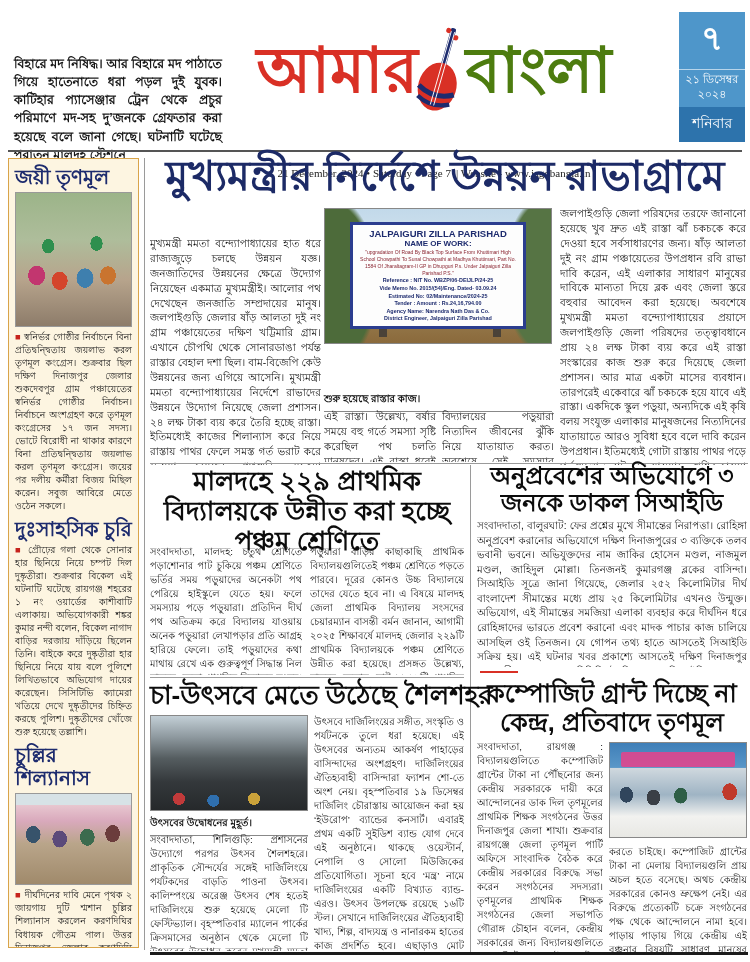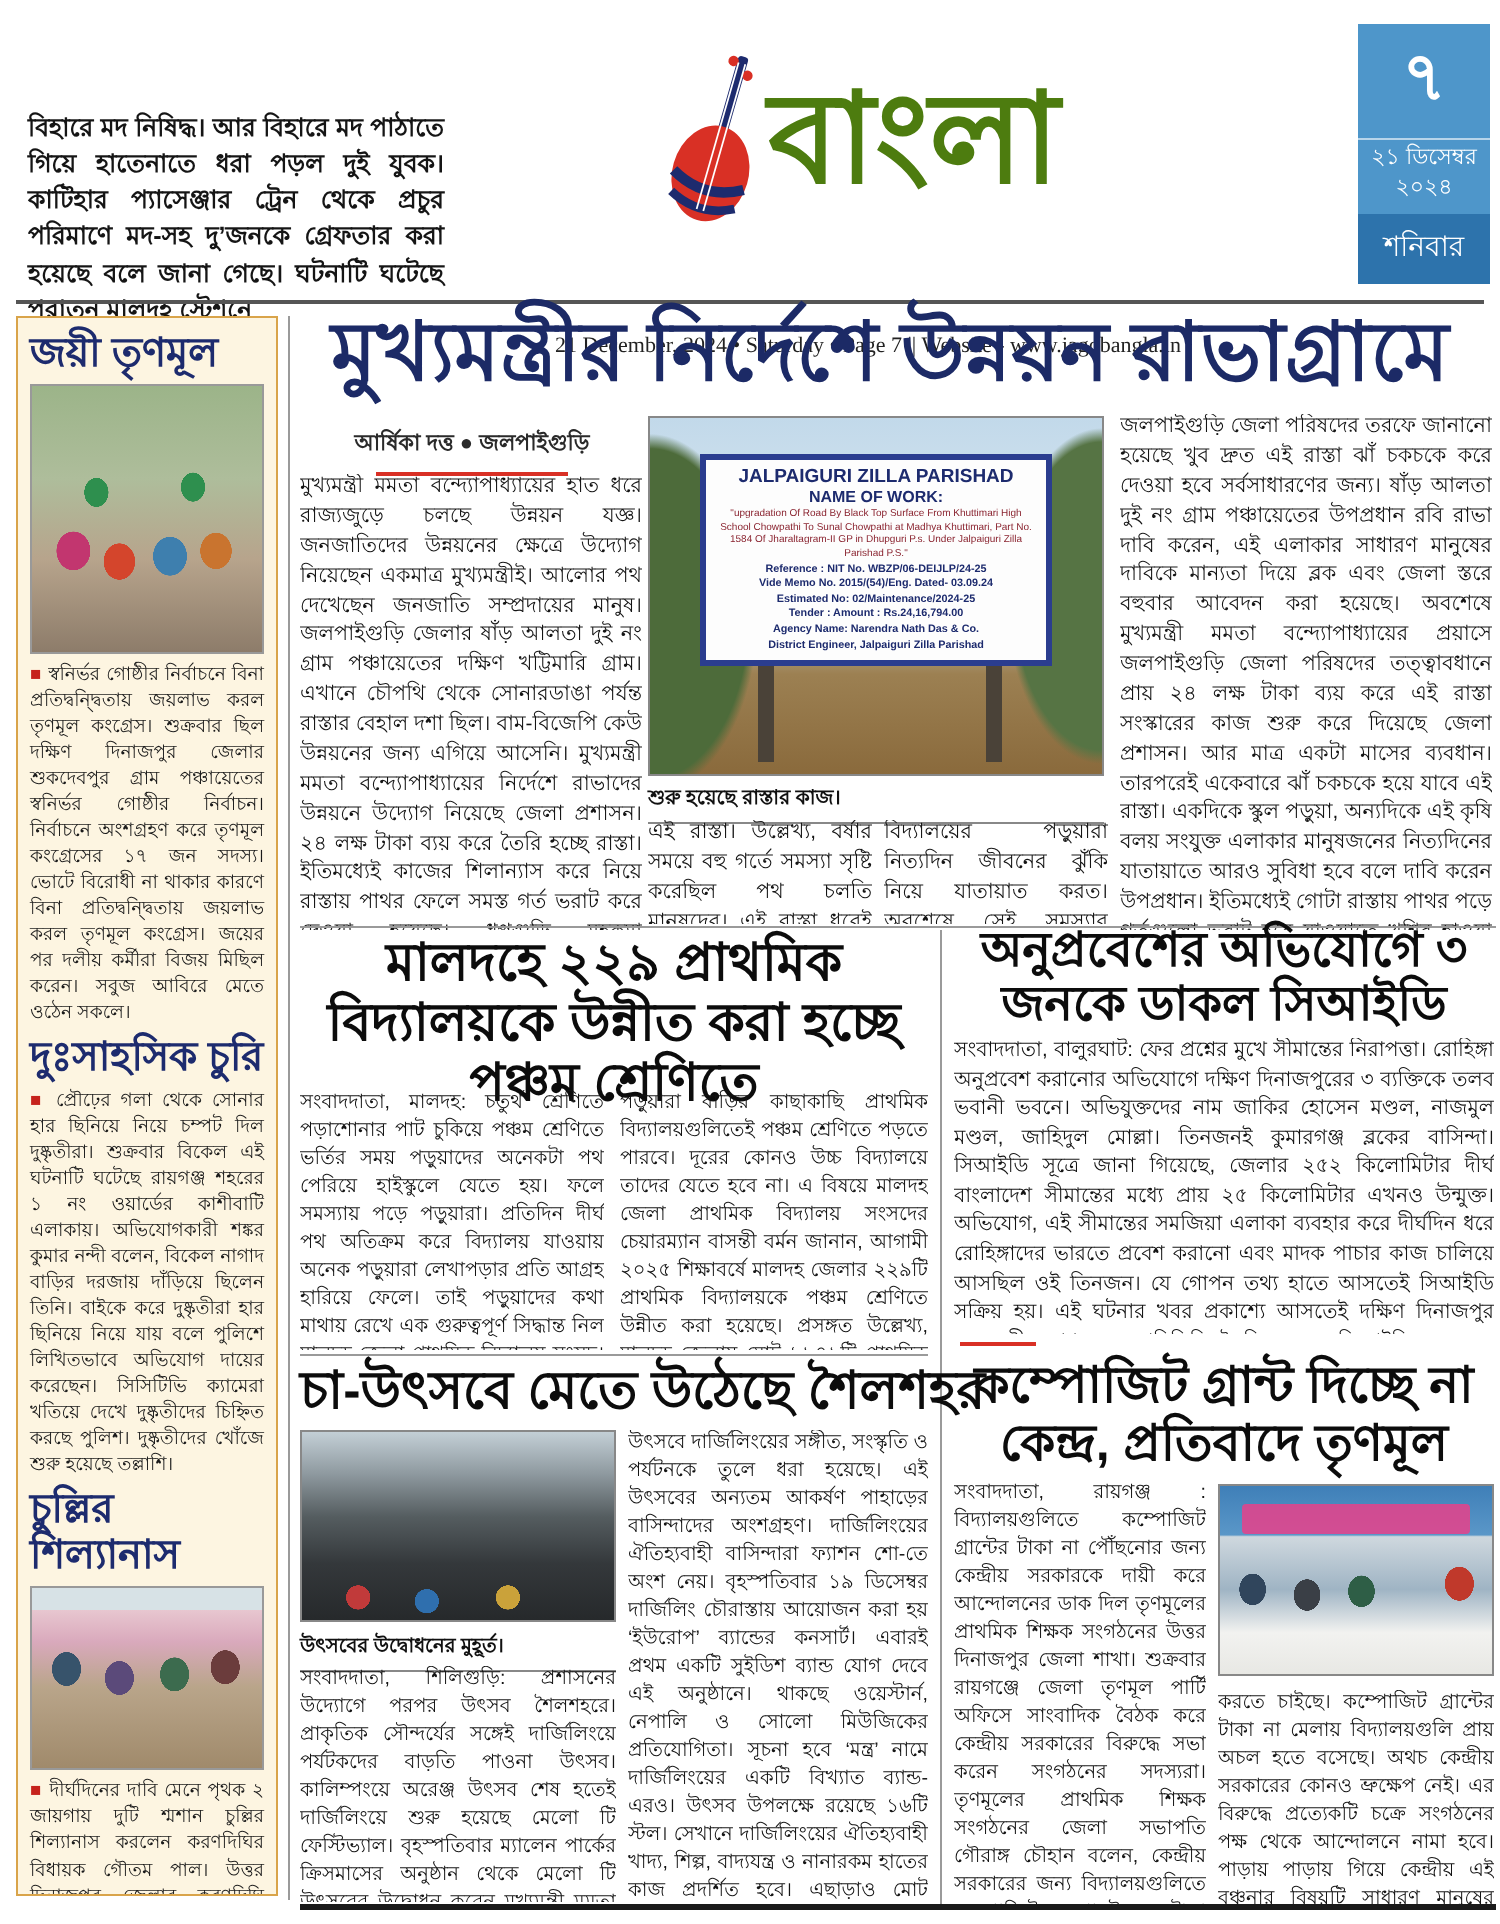--- a/index.html
+++ b/index.html
@@ -50,21 +50,21 @@
       linear-gradient(180deg,#e8c7d0 12%,#d9a9bc 30%,#b9a58a 55%,#a08a6b 100%); }
 
   
   .main-headline { position:absolute; left:142px; top:156px; width:606px; text-align:center; font-size:41px; font-weight:800; color:#1c2a66; line-height:1.02; white-space:nowrap; }
   .byline { position:absolute; left:150px; top:213px; width:172px; text-align:center; font-size:11px; font-weight:700; color:#2a2a2a; }
   .byline::after { content:""; display:block; width:96px; height:2px; background:#d93025; margin:4px auto 0; }
   .news-txt { font-size:10.4px; line-height:1.43; color:#141414; text-align:justify; overflow:hidden; }
   .main-col1 { position:absolute; left:150px; top:237px; width:171px; height:228px; }
   .main-colR { position:absolute; left:560px; top:207px; width:186px; height:258px; }
 
-  .main-photo { position:absolute; left:324px; top:208px; width:228px; height:180px; border:1px solid #888; overflow:hidden;
+  .main-photo { position:absolute; left:324px; top:208px; width:228px; height:136px; border:1px solid #888; overflow:hidden;
     background:
       radial-gradient(90px 150px at 0% 55%, #4d6b3a 55%, transparent 60%),
       radial-gradient(80px 140px at 100% 50%, #567444 55%, transparent 60%),
       linear-gradient(180deg,#c2d9ea 0%,#dce9f1 45%,#9c8052 72%,#8a6a3c 100%); }
   .sign-post { position:absolute; width:8px; height:60px; background:#4a4238; bottom:6px; }
   .signboard { position:absolute; left:11%; top:10%; width:78%; background:#fdfdfd; border:3px solid #2b3d8f; padding:3px 4px; text-align:center; }
   .sb-title { color:#1d2b6e; font-weight:800; font-size:9.5px; }
   .sb-now { color:#1d2b6e; font-weight:800; font-size:8px; }
   .sb-quote { color:#8a2430; font-size:5px; line-height:1.35; margin:1px 0; }
   .sb-line { color:#1d2b6e; font-size:5.4px; line-height:1.4; font-weight:600; }
@@ -111,20 +111,21 @@
   .grant-col2 { position:absolute; left:609px; top:845px; width:138px; height:108px; font-size:9.8px; }
 </style>
 </head>
 <body>
 
 <div class="page">
 
   <div class="brief">বিহারে মদ নিষিদ্ধ। আর বিহারে মদ পাঠাতে গিয়ে হাতেনাতে ধরা পড়ল দুই যুবক। কাটিহার প্যাসেঞ্জার ট্রেন থেকে প্রচুর পরিমাণে মদ-সহ দু’জনকে গ্রেফতার করা হয়েছে বলে জানা গেছে। ঘটনাটি ঘটেছে পুরাতন মালদহ স্টেশনে</div>
 
   <div class="title-block">
+    <span class="title-red">আমার</span>
     <svg class="dotara" viewBox="0 0 60 104">
       <g transform="rotate(16 30 52)">
         <rect x="27" y="2" width="6" height="50" rx="2" fill="#1d2b6e"></rect>
         <circle cx="25" cy="6" r="3" fill="#d93025"></circle>
         <circle cx="35" cy="12" r="3" fill="#d93025"></circle>
         <ellipse cx="30" cy="72" rx="22" ry="28" fill="#d93025"></ellipse>
         <path d="M9 76 Q30 88 51 76" stroke="#1d2b6e" stroke-width="6" fill="none"></path>
         <path d="M11 88 Q30 98 49 88" stroke="#1d2b6e" stroke-width="5" fill="none"></path>
         <line x1="28" y1="6" x2="28" y2="94" stroke="#ffffff" stroke-width="1"></line>
         <line x1="32" y1="6" x2="32" y2="94" stroke="#ffffff" stroke-width="1"></line>
@@ -153,21 +154,20 @@
 
     <div class="lp-head">চুল্লির শিল্যানাস</div>
     <div class="lp-photo photo-ground"></div>
     <div class="lp-body"><span class="lp-mark">■</span><span> দীর্ঘদিনের দাবি মেনে পৃথক ২ জায়গায় দুটি শ্মশান চুল্লির শিল্যানাস করলেন করণদিঘির বিধায়ক গৌতম পাল। উত্তর দিনাজপুর জেলার করণদিঘি ব্লকের রসাখোয়া ১ নং গ্রাম পঞ্চায়েতের বরদহি ও পোটিতে শ্মশান চুল্লির শিল্যানাস করেন বিধায়ক। বিধায়ক গৌতম পাল জানিয়েছেন, বরদহিতে ১২ লক্ষ ৪১ হাজার ও পোটিতে ১২ লক্ষ ৪৩ হাজার টাকায় বরাদ্দকৃত শ্মশান তৈরির কাজের শিল্যানাস করা হয়।</span></div>
 
   </div>
 
   <div class="rule-v" style="left:144px; top:158px; height:792px;"></div>
 
   <div class="main-headline">মুখ্যমন্ত্রীর নির্দেশে উন্নয়ন রাভাগ্রামে</div>
-  <div class="byline">আর্ষিকা দত্ত ● জলপাইগুড়ি</div>
   <div class="news-txt main-col1">মুখ্যমন্ত্রী মমতা বন্দ্যোপাধ্যায়ের হাত ধরে রাজ্যজুড়ে চলছে উন্নয়ন যজ্ঞ। জনজাতিদের উন্নয়নের ক্ষেত্রে উদ্যোগ নিয়েছেন একমাত্র মুখ্যমন্ত্রীই। আলোর পথ দেখেছেন জনজাতি সম্প্রদায়ের মানুষ। জলপাইগুড়ি জেলার ষাঁড় আলতা দুই নং গ্রাম পঞ্চায়েতের দক্ষিণ খট্টিমারি গ্রাম। এখানে চৌপথি থেকে সোনারডাঙা পর্যন্ত রাস্তার বেহাল দশা ছিল। বাম-বিজেপি কেউ উন্নয়নের জন্য এগিয়ে আসেনি। মুখ্যমন্ত্রী মমতা বন্দ্যোপাধ্যায়ের নির্দেশে রাভাদের উন্নয়নে উদ্যোগ নিয়েছে জেলা প্রশাসন। ২৪ লক্ষ টাকা ব্যয় করে তৈরি হচ্ছে রাস্তা। ইতিমধ্যেই কাজের শিলান্যাস করে নিয়ে রাস্তায় পাথর ফেলে সমস্ত গর্ত ভরাট করে দেওয়া হয়েছে। ধূপগুড়ি মহকুমা হাসপাতাল থেকে শুরু করে খট্টিমারি উচ্চতর মাধ্যমিক বিদ্যালয় এমনকী জরুরি পরিষেবা প্রদানের জন্য একমাত্র ভরসা ছিল</div>
 
   <div class="main-photo">
     <div class="sign-post" style="left:24%;"></div>
     <div class="sign-post" style="right:22%;"></div>
     <div class="signboard">
       <div class="sb-title">JALPAIGURI ZILLA PARISHAD</div>
       <div class="sb-now">NAME OF WORK:</div>
       <div class="sb-quote">"upgradation Of Road By Black Top Surface From Khuttimari High School Chowpathi To Sunal Chowpathi at Madhya Khuttimari, Part No. 1584 Of Jharaltagram-II GP in Dhupguri P.s. Under Jalpaiguri Zilla Parishad P.S."</div>
       <div class="sb-line">Reference : NIT No. WBZP/06-DEIJLP/24-25</div>

